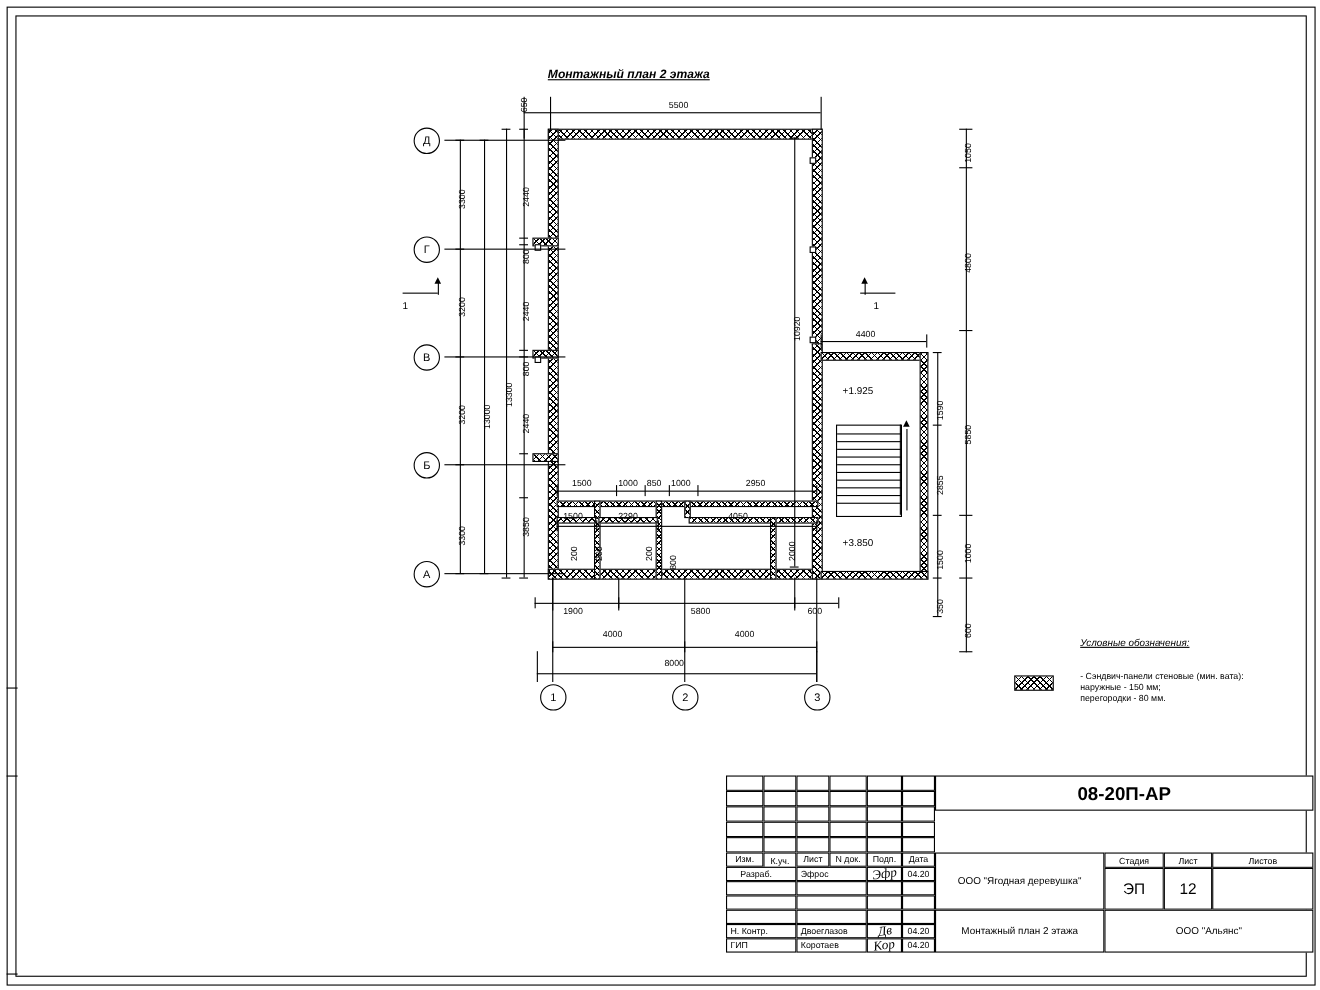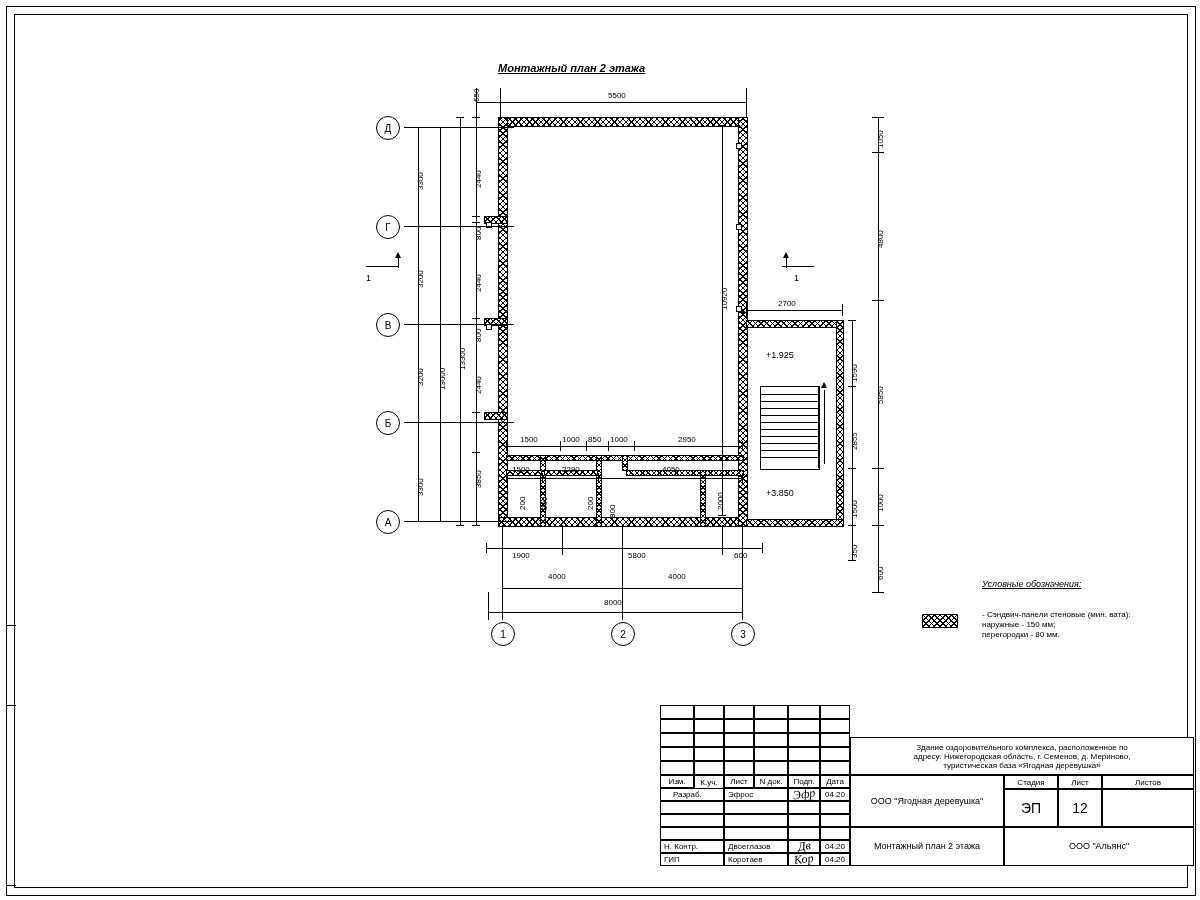--- a/index.html
+++ b/index.html
@@ -235,21 +235,21 @@
   <div class="dim" style="left:872px;top:592px;width:12px;"></div>
   <div class="txt rot" style="left:876px;top:148px;">1050</div>
   <div class="txt rot" style="left:876px;top:248px;">4800</div>
   <div class="txt rot" style="left:876px;top:404px;">5850</div>
   <div class="txt rot" style="left:876px;top:512px;">1000</div>
   <div class="txt rot" style="left:876px;top:580px;">600</div>
 
   <div class="dim" style="left:746px;top:310px;width:96px;"></div>
   <div class="ln vl" style="left:746px;top:304px;height:12px;"></div>
   <div class="ln vl" style="left:842px;top:304px;height:12px;"></div>
-  <div class="txt" style="left:778px;top:299px;">2700</div>
+  <div class="txt" style="left:778px;top:299px;">4400</div>
 
   <div class="dim" style="left:506px;top:446px;width:236px;"></div>
   <div class="ln vl" style="left:506px;top:441px;height:10px;"></div>
   <div class="ln vl" style="left:560px;top:441px;height:10px;"></div>
   <div class="ln vl" style="left:586px;top:441px;height:10px;"></div>
   <div class="ln vl" style="left:608px;top:441px;height:10px;"></div>
   <div class="ln vl" style="left:634px;top:441px;height:10px;"></div>
   <div class="ln vl" style="left:742px;top:441px;height:10px;"></div>
   <div class="txt" style="left:520px;top:435px;">1500</div>
   <div class="txt" style="left:562px;top:435px;">1000</div>
@@ -375,26 +375,22 @@
       </div>
     <div class="cell" style="left:160px;top:135px;width:30px;height:13px;">04.20</div>
 
     <div class="cell cellL" style="left:0;top:148px;width:64px;height:13px;">ГИП</div>
     <div class="cell cellL" style="left:64px;top:148px;width:64px;height:13px;">Коротаев</div>
     <div class="cell" style="left:128px;top:148px;width:32px;height:13px;">
         <span class="sig">Кор</span>
       </div>
     <div class="cell" style="left:160px;top:148px;width:30px;height:13px;">04.20</div>
 
-
-    <div class="cell" style="left:190px;top:32px;width:344px;height:38px;flex-direction:column;">
-      <span>Здание оздоровительного комплекса, расположенное по</span>
-      <span>адресу: Нижегородская область, г. Семенов, д. Мериново,</span>
-      <span>туристическая база «Ягодная деревушка»</span>
-    </div>
+    <div class="cell big" style="left:190px;top:0;width:344px;height:32px;">08-20П-АР</div>
+
 
     <div class="cell md" style="left:190px;top:70px;width:154px;height:52px;">ООО "Ягодная деревушка"</div>
 
     <div class="cell" style="left:344px;top:70px;width:54px;height:14px;">Стадия</div>
     <div class="cell" style="left:398px;top:70px;width:44px;height:14px;">Лист</div>
     <div class="cell" style="left:442px;top:70px;width:92px;height:14px;">Листов</div>
 
     <div class="cell md" style="left:344px;top:84px;width:54px;height:38px;font-size:14px;">ЭП</div>
     <div class="cell md" style="left:398px;top:84px;width:44px;height:38px;font-size:14px;text-align:right;">12</div>
     <div class="cell md" style="left:442px;top:84px;width:92px;height:38px;font-size:14px;"></div>

